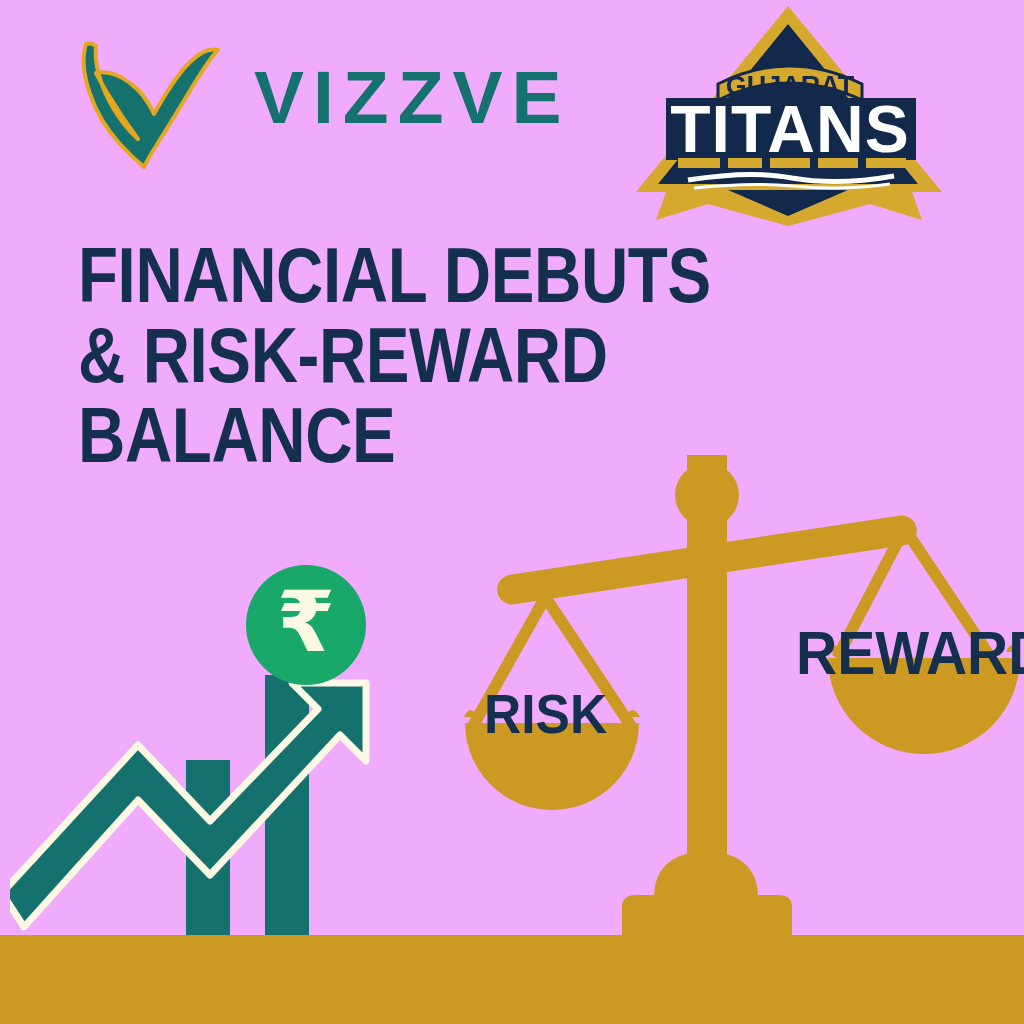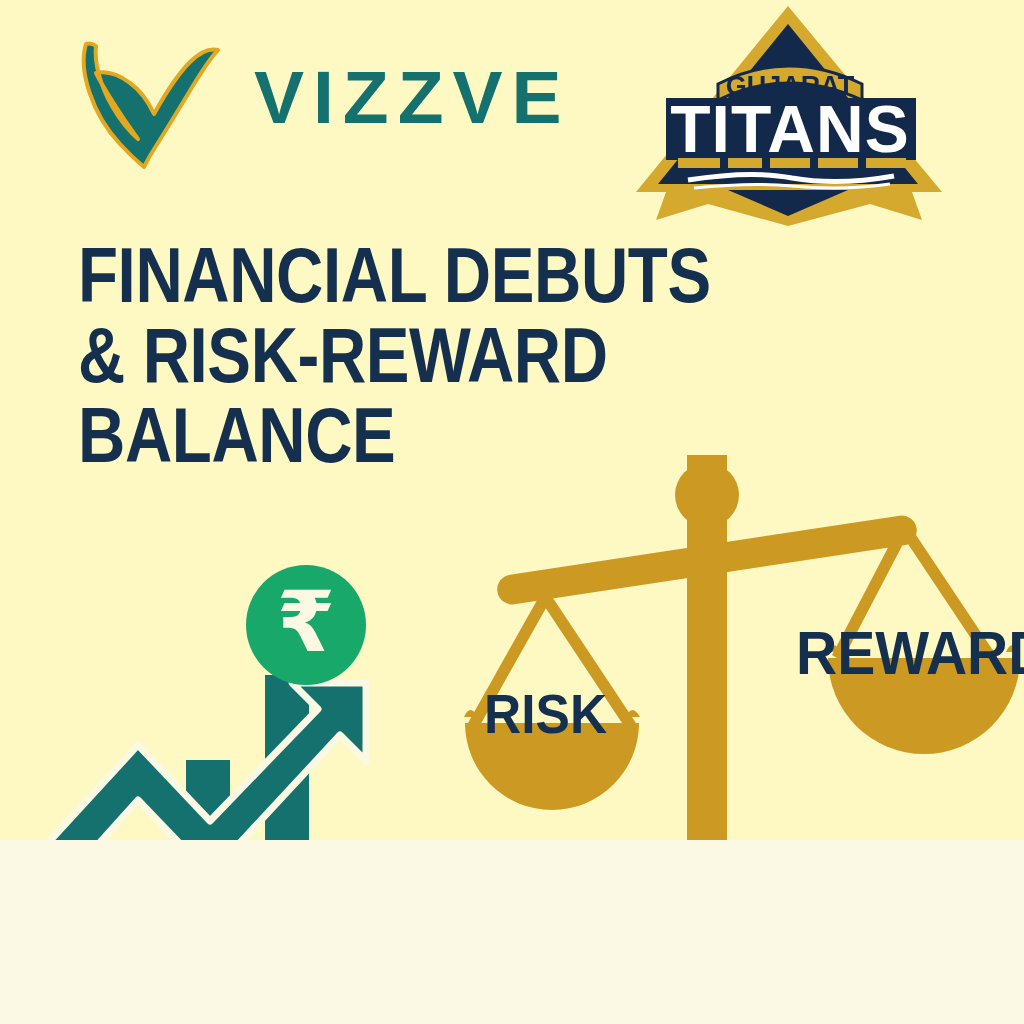--- a/index.html
+++ b/index.html
@@ -2,21 +2,21 @@
 <html><head>
 <meta charset="utf-8">
 <style>
   html,body{margin:0;padding:0;}
   body{
     width:1024px;height:1024px;overflow:hidden;
     background:#FBF8E4;
     font-family:"Liberation Sans","DejaVu Sans",sans-serif;
     -webkit-font-smoothing:antialiased;
   }
-  #poster{position:relative;width:1024px;height:840px;background:#fef9c3;overflow:hidden;}
+  #poster{position:relative;width:1024px;height:1024px;background:#f0abfc;overflow:hidden;}
 
   
   .ground{
     position:absolute;left:0;right:0;top:935px;height:89px;
     background:#CC9A22;
   }
 
   
   .brand{position:absolute;left:72px;top:22px;display:flex;align-items:center;gap:22px;}
   .brand-mark{width:160px;height:150px;display:block;}

